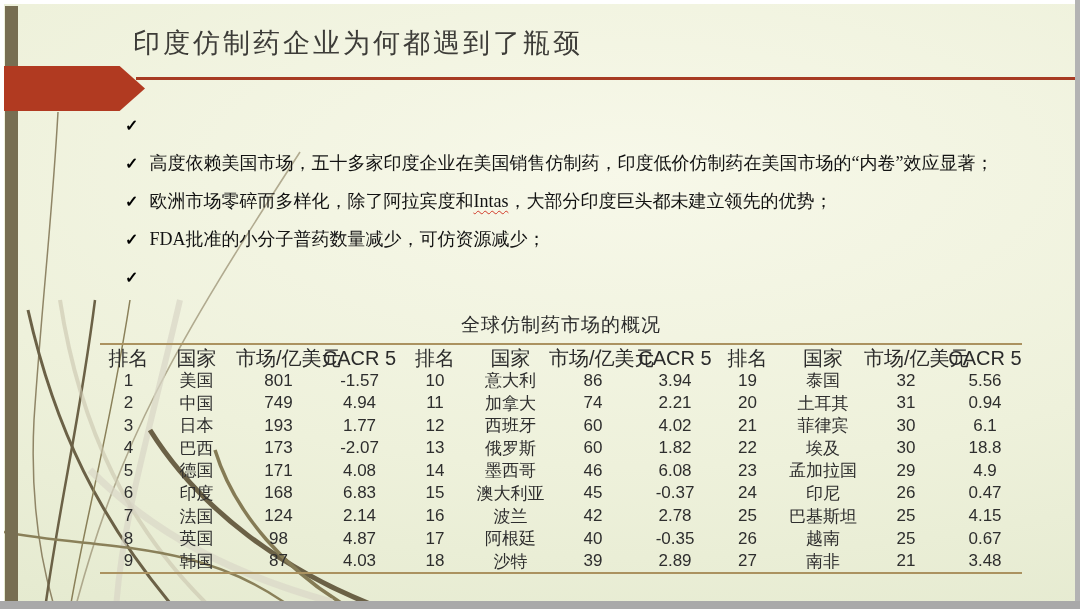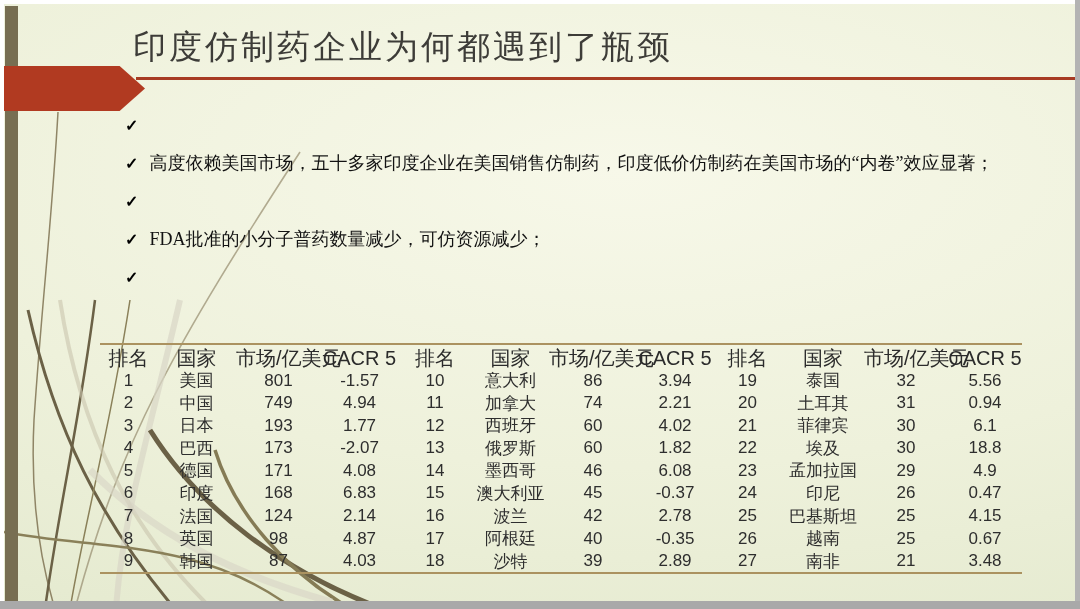--- a/index.html
+++ b/index.html
@@ -22,21 +22,21 @@
   .title-arrow {
     position:absolute; left:0; top:62px; width:141px; height:45px; background:#b13a21;
     clip-path:polygon(0 0, 82% 0, 100% 50%, 82% 100%, 0 100%);
     z-index:3;
   }
   .title-rule { position:absolute; left:132px; right:0; top:73px; height:3px; background:#a73b23; z-index:2; }
 
   .slide-title {
     position:absolute; left:129px; top:21px; z-index:2;
     font-family:Liberation Serif, serif;
-    font-size:33px; letter-spacing:3px; color:#3d3c38; white-space:nowrap;text-align:center;
+    font-size:27px; letter-spacing:3px; color:#3d3c38; white-space:nowrap;text-align:center;
   }
 
   .bullets { position:absolute; left:121px; top:110px; width:915px; z-index:2; }
   .bullet  { display:flex; gap:11px; margin-bottom:15px;
              font-family:"Liberation Serif","DejaVu Serif",serif;
              font-size:18px; line-height:22px; color:#121212; }
   .check   { font-weight:bold; font-size:16px; color:#000; flex:0 0 auto; padding-top:1px; }
   .misspelled { text-decoration:underline wavy #d23a2a 1px; text-underline-offset:3px; }
 
   .table-title {
@@ -87,30 +87,32 @@
   <div class="bullets" id="bullet-list">
       <div class="bullet">
         <span class="check">✓</span>
       </div>
       <div class="bullet">
         <span class="check">✓</span>
         <span>高度依赖美国市场，五十多家印度企业在美国销售仿制药，印度低价仿制药在美国市场的“内卷”效应显著；</span>
       </div>
       <div class="bullet">
         <span class="check">✓</span>
+        <span><span>欧洲市场零碎而多样化，除了阿拉宾度和</span><span class="misspelled">Intas</span><span>，大部分印度巨头都未建立领先的优势；</span></span>
       </div>
       <div class="bullet">
         <span class="check">✓</span>
         <span>FDA批准的小分子普药数量减少，可仿资源减少；</span>
       </div>
       <div class="bullet">
         <span class="check">✓</span>
       </div>
     </div>
 
+  <div class="table-title">全球仿制药市场的概况</div>
 
   <div class="gtable">
     <div class="trow header" id="table-header-row">
         <div class="tcell">排名</div>
         <div class="tcell">国家</div>
         <div class="tcell">市场/亿美元</div>
         <div class="tcell">CACR 5</div>
         <div class="tcell">排名</div>
         <div class="tcell">国家</div>
         <div class="tcell">市场/亿美元</div>

